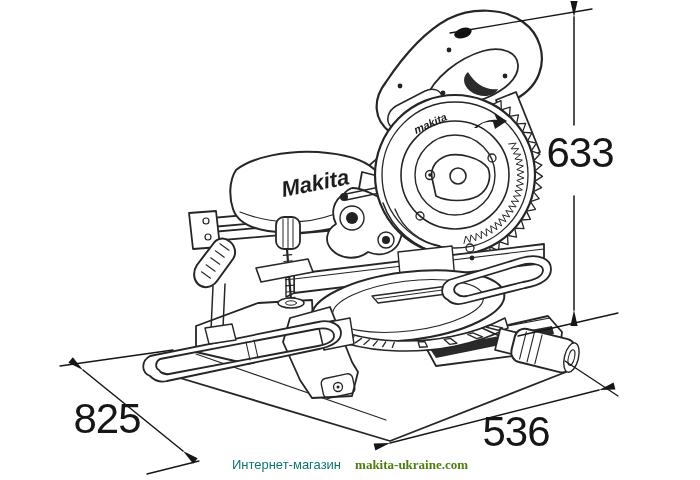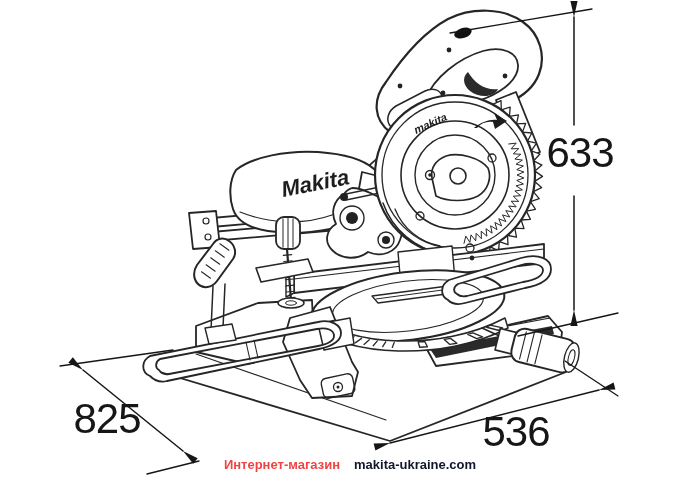--- a/index.html
+++ b/index.html
@@ -1,22 +1,22 @@
 <!DOCTYPE html>
 <html><head>
 <meta charset="utf-8">
 <style>
   html,body{margin:0;padding:0;background:#ffffff;}
   .stage{position:relative;width:700px;height:480px;background:#fff;overflow:hidden;
          font-family:"Liberation Sans",sans-serif;}
   svg{position:absolute;left:0;top:0;}
   .footer{position:absolute;left:0;top:457px;width:700px;display:flex;justify-content:center;
           gap:14px;font-size:13px;line-height:16px;white-space:nowrap;}
-  .footer .prefix{color:#ef4444;font-weight:700;}
-  .footer .site{color:#0f172a;font-weight:700;}
+  .footer .prefix{color:#0f766e;font-weight:400;}
+  .footer .site{color:#4d7c0f;font-weight:700;font-family:Liberation Serif, serif;}
   .dim-text{fill:#161616;font-size:42px;letter-spacing:-1px;}
 </style>
 </head>
 <body>
 
 <div class="stage">
 <svg id="saw" width="700" height="480" viewBox="0 0 700 480" stroke-linejoin="round" stroke-linecap="round">
   <defs>
     <marker id="arrow" viewBox="0 0 18 10" refX="1" refY="5" markerWidth="18" markerHeight="10" orient="auto-start-reverse" markerUnits="userSpaceOnUse">
       <path d="M1,5 L17,1.4 L17,8.6 Z" fill="#161616"></path>

